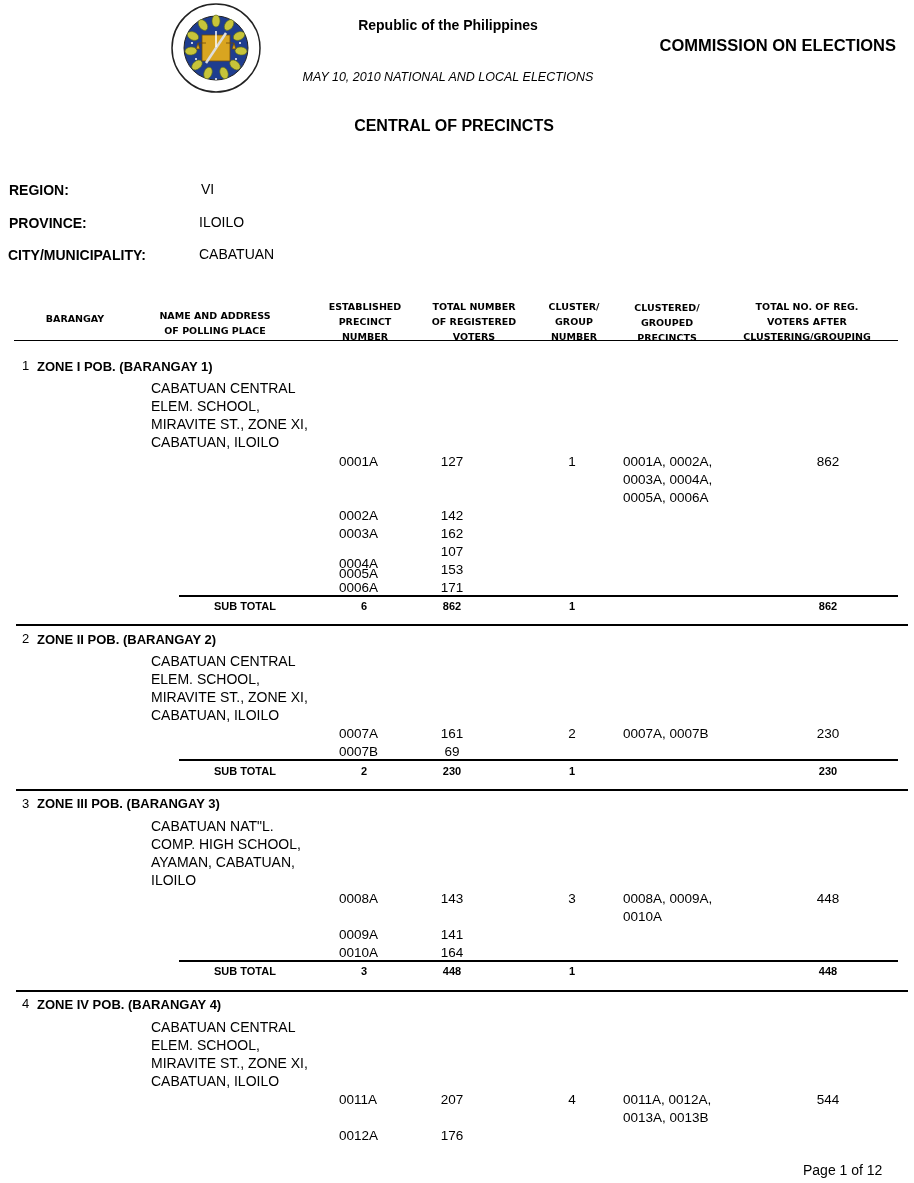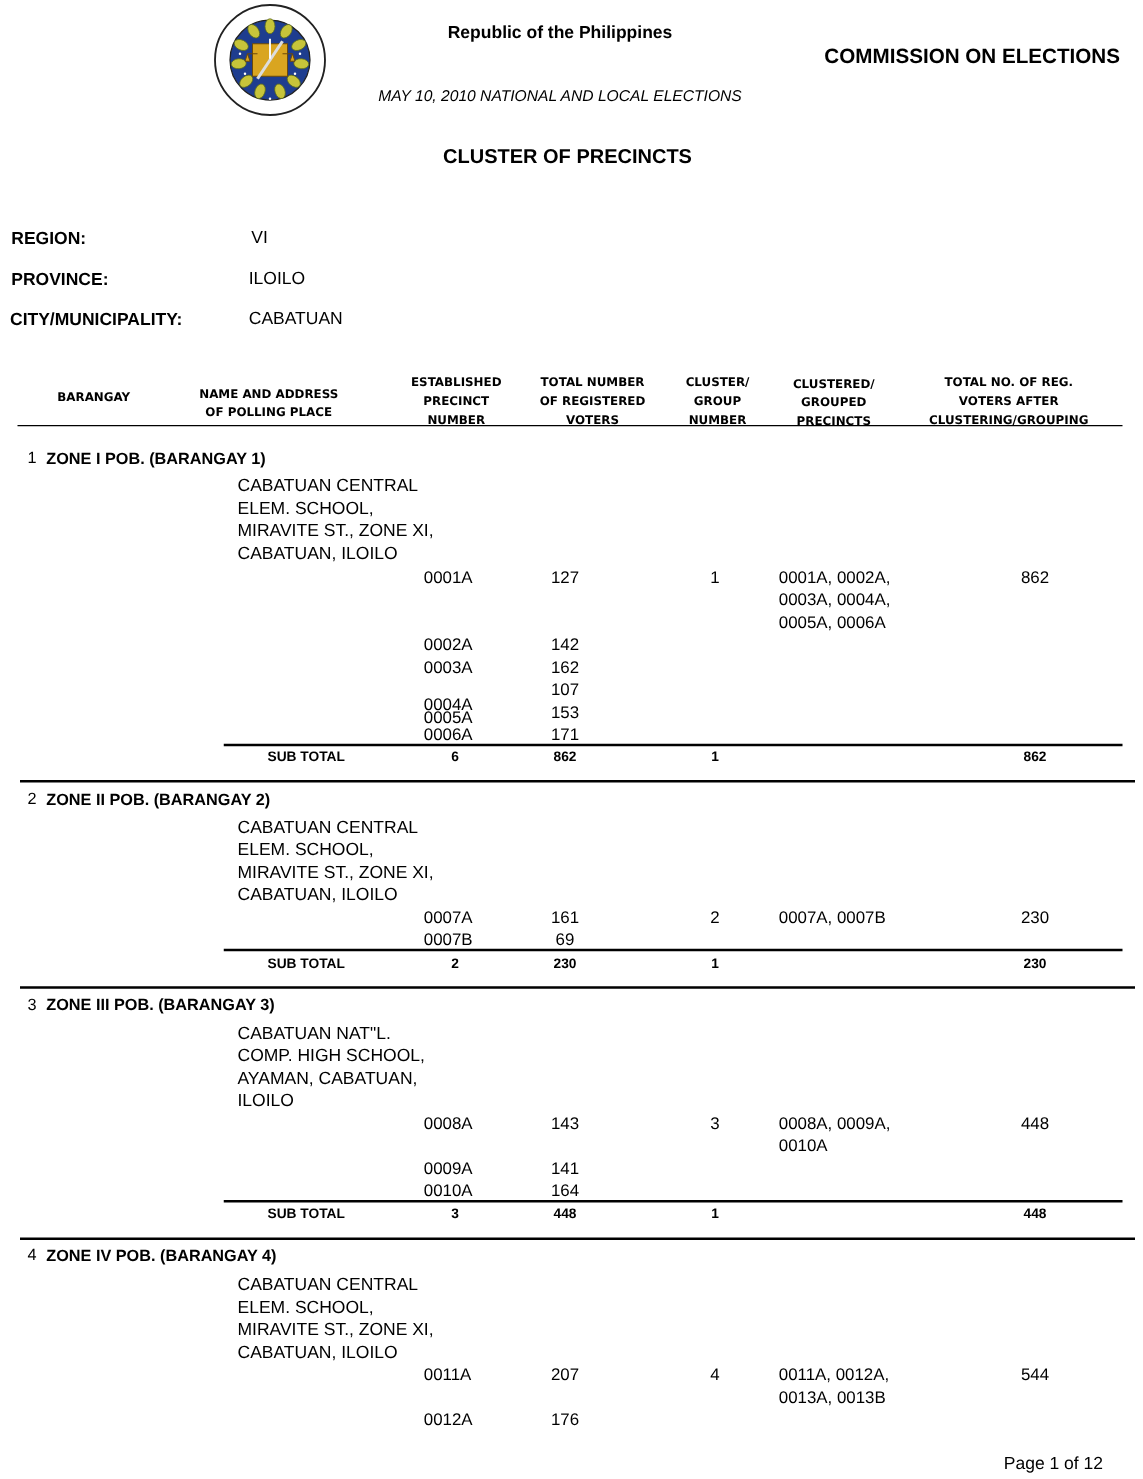--- a/index.html
+++ b/index.html
@@ -17,21 +17,21 @@
     .meta-value { font-size: 14px; left: 199px; }
 
     .colhdr {
       position: absolute; text-align: center; font-family: "DejaVu Sans", sans-serif;
       font-weight: bold; font-size: 9.5px; line-height: 15px;
     }
     .hdr-rule { position: absolute; left: 14px; width: 884px; top: 340px; height: 1px; background: #000; }
 
     .brgy-num { position: absolute; left: 22px; font-size: 13px; }
     .brgy-name { position: absolute; left: 37px; font-size: 13px; font-weight: bold; }
-    .addr { position: absolute; left: 151px; font-size: 14px; line-height: 18px; white-space: pre-line; margin-left: 39px; }
+    .addr { position: absolute; left: 151px; font-size: 14px; line-height: 18px; white-space: pre-line; }
     .cell { position: absolute; font-size: 13.5px; }
     .c-prec { left: 339px; }
     .c-voters { left: 420px; width: 64px; text-align: center; }
     .c-cluster { left: 562px; width: 20px; text-align: center; }
     .c-grouped { left: 623px; line-height: 18px; white-space: pre-line; }
     .c-after { left: 800px; width: 56px; text-align: center; }
 
     .sub-rule { position: absolute; left: 179px; width: 719px; height: 2px; background: #000; }
     .sec-rule { position: absolute; left: 16px; width: 892px; height: 2px; background: #000; }
     .sub { position: absolute; font-size: 11px; font-weight: bold; }
@@ -69,21 +69,21 @@
       <circle cx="26" cy="56" r="1"></circle>
         <circle cx="66" cy="56" r="1"></circle>
       <circle cx="46" cy="76" r="1"></circle>
     </g>
   </svg>
 </div>
 
 <div class="abs hdr1">Republic of the Philippines</div>
 <div class="abs hdr2">COMMISSION ON ELECTIONS</div>
 <div class="abs hdr3">MAY 10, 2010 NATIONAL AND LOCAL ELECTIONS</div>
-<div class="abs title">CLUSTER OF PRECINCTS</div>
+<div class="abs title">CENTRAL OF PRECINCTS</div>
 
 <div class="abs meta-label" style="top:182px">REGION:</div>
 <div class="abs meta-value" style="top:181px; left:201px">VI</div>
 <div class="abs meta-label" style="top:215px">PROVINCE:</div>
 <div class="abs meta-value" style="top:214px">ILOILO</div>
 <div class="abs meta-label" style="top:247px; left:8px">CITY/MUNICIPALITY:</div>
 <div class="abs meta-value" style="top:246px">CABATUAN</div>
 
 <div class="colhdr" style="left:20px; width:110px; top:311px;">
   <div>BARANGAY</div>

